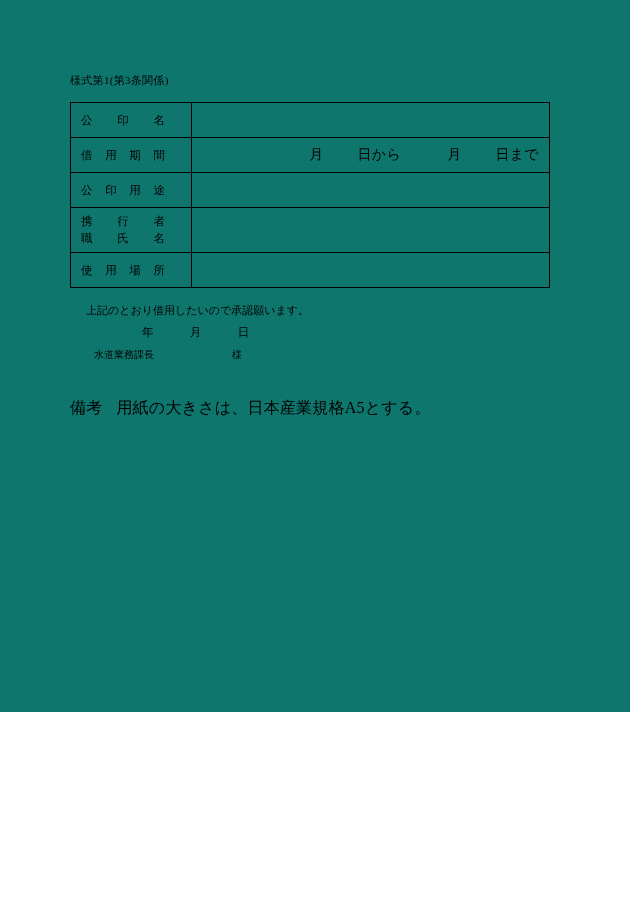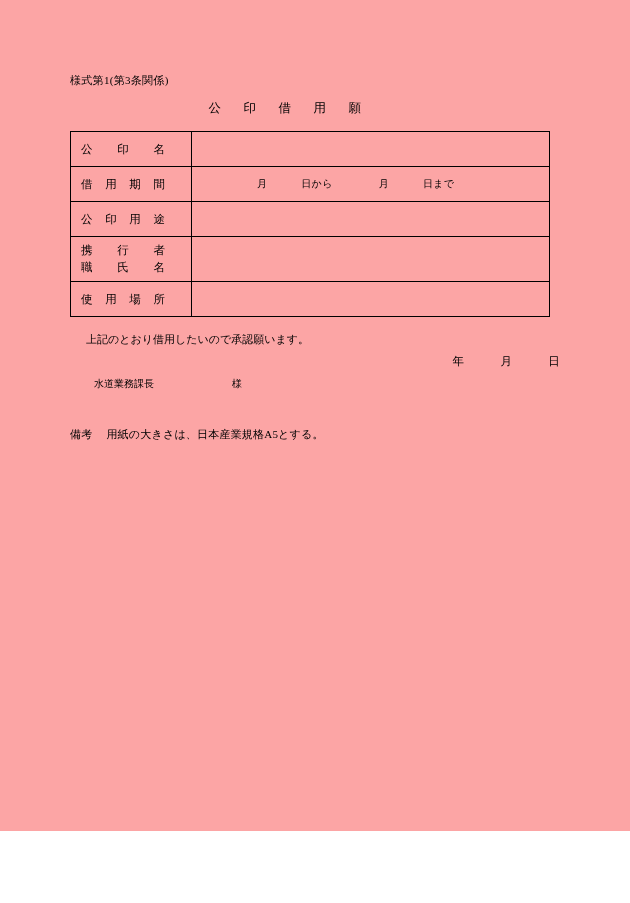--- a/index.html
+++ b/index.html
@@ -14,22 +14,22 @@
     font-family: "Liberation Serif", "DejaVu Serif", serif;
     color: #000000;
     overflow: hidden;
   }
 
   .page {
     position: absolute;
     left: 0;
     top: 0;
     width: 630px;
-    height: 831px;
-    background: #fca5a5;
+    height: 712px;
+    background: #0f766e;
   }
 
   .doc {
     position: absolute;
     left: 70px;
     top: 72px;
     width: 490px;
   }
 
   .form-id {
@@ -69,76 +69,73 @@
     justify-content: space-between;
     width: 84px;
   }
   td.label .spread.two-line-top { margin-bottom: 2px; }
   td.value {
     padding: 0 10px;
   }
   td.label.tall, td.value.tall { height: 44px; }
 
   .period-line {
-    font-size: 10px;
+    font-size: 14px;
     letter-spacing: 0.3px;
     padding-left: 55px;
+    text-align: right;
   }
   .period-line .gap-s { display: inline-block; width: 34px; }
   .period-line .gap-m { display: inline-block; width: 46px; }
 
   .statement {
     margin-top: 12px;
     font-size: 11px;
     padding-left: 16px;
     line-height: 20px;
   }
 
   .date-line {
     margin-top: 5px;
     font-size: 11.5px;
     padding-left: 72px;
     letter-spacing: 0.3px;
-    text-align: right;
   }
   .date-line .gap { display: inline-block; width: 36px; }
 
   .addressee {
     margin-top: 8px;
     font-size: 10px;
     padding-left: 24px;
   }
   .addressee .gap { display: inline-block; width: 78px; }
 
   .signature-block {
     margin-top: 34px;
     font-size: 11.5px;
     padding-left: 290px;
     line-height: 22px;
   }
   .signature-block .sig-line .sp { display: inline-block; width: 12px; }
 
   .note {
     margin-top: 36px;
-    font-size: 11px;
+    font-size: 16px;
     letter-spacing: 0.2px;
   }
   .note .gap { display: inline-block; width: 14px; }
 </style>
 </head>
 <body>
 
 <div class="page">
   <div class="doc">
 
     <div class="form-id">様式第1(第3条関係)</div>
 
-    <div class="doc-title">
-      <span>公</span><span class="sp"></span><span>印</span><span class="sp"></span><span>借</span><span class="sp"></span><span>用</span><span class="sp"></span><span>願</span>
-    </div>
 
     <table class="form-table">
       <tbody>
         <tr>
           <td class="label">
             <span class="spread">
               <span>公</span>
               <span>印</span>
               <span>名</span>
             </span>

